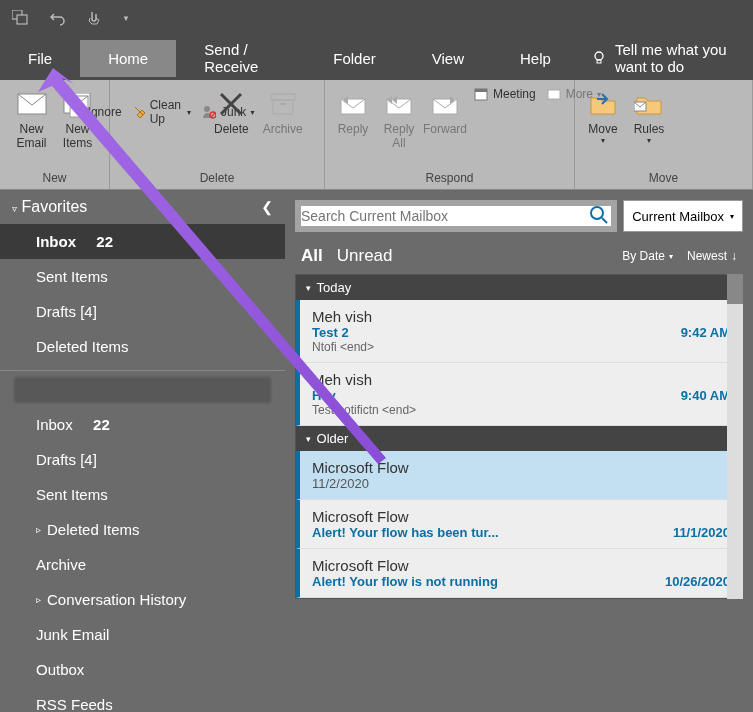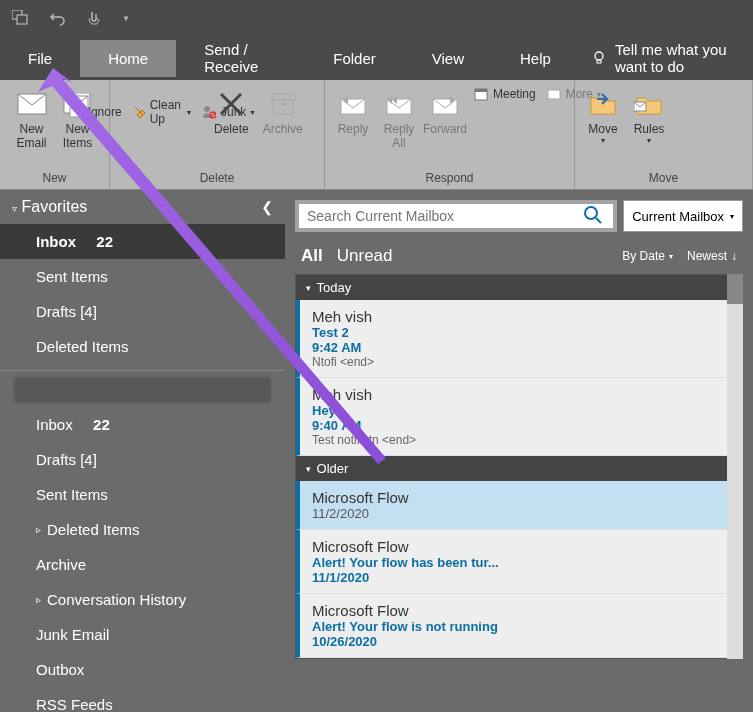--- a/index.html
+++ b/index.html
@@ -29,37 +29,37 @@
 .nav-header { display: flex; align-items: center; justify-content: space-between; padding: 8px 12px; font-size: 16px; }
 .nav-header .collapse { font-size: 14px; color: #fff; cursor: pointer; }
 .nav-item { padding: 9px 36px; font-size: 15px; cursor: pointer; display: flex; align-items: center; gap: 6px; }
 .nav-item.selected { background: #3a3a3a; font-weight: 600; }
 .nav-sep { height: 1px; background: #888; margin: 6px 0; }
 .nav-caret { font-size: 10px; }
 .nav-blur { height: 26px; margin: 4px 14px; background: #585858; border-radius: 3px; filter: blur(1px); }
 
 .mail-pane { flex: 1; background: #6b6b6b; padding: 10px 10px 0 10px; position: relative; }
 .search-row { display: flex; gap: 6px; margin-bottom: 6px; }
-.search-box { flex: 1; display: flex; align-items: center; background: #fff; border: 4px solid #a3a3a3; height: 32px; padding: 0 8px; }
+.search-box { flex: 1; display: flex; align-items: center; background: #fff; border: 6px solid #a3a3a3; height: 32px; padding: 0 0; }
 .search-box input { flex: 1; border: none; outline: none; font-size: 14px; color: #666; background: transparent; }
 .search-ico { width: 22px; height: 22px; color: #0b6fa4; }
 .scope-dd { background: #fff; border: 1px solid #999; display: flex; align-items: center; padding: 0 8px; font-size: 13px; cursor: pointer; gap: 6px; }
 
 .filter-row { display: flex; align-items: center; gap: 14px; padding: 8px 6px; color: #fff; }
 .filter-row .pill { font-size: 17px; cursor: pointer; }
 .filter-row .pill.active { font-weight: 600; }
 .filter-row .spacer { flex: 1; }
 .filter-row .sort { font-size: 12px; display: flex; align-items: center; gap: 4px; cursor: pointer; }
 
 .mail-list { background: #fff; border: 1px solid #555; position: relative; }
 .group-hdr { background: #444; color: #fff; font-size: 13px; padding: 5px 10px; display: flex; align-items: center; gap: 6px; }
 .mail-item { border-left: 4px solid #0b6fa4; padding: 8px 12px 8px 12px; border-bottom: 1px solid #ddd; background: #eee; position: relative; }
 .mail-item.selected { background: #c3e0f2; border-left-color: #0b6fa4; }
 .mail-item .from { font-size: 15px; color: #333; }
-.mail-item .subj-row { display: flex; justify-content: space-between; align-items: baseline; flex-direction: column; }
+.mail-item .subj-row { display: flex; justify-content: space-between; align-items: baseline; }
 .mail-item .subj { font-size: 13px; color: #0b6fa4; font-weight: 600; }
 .mail-item .time { font-size: 13px; color: #0b6fa4; font-weight: 600; }
 .mail-item .preview { font-size: 12px; color: #666; }
 .scrollbar { position: absolute; right: 0; top: 0; bottom: 0; width: 16px; background: #ddd; }
 .scroll-thumb { position: absolute; right: 0; top: 0; width: 16px; height: 30px; background: #888; }
 
 svg { display: block; }
 
 .arrow-annotation { position: absolute; top: 64px; left: 38px; pointer-events: none; z-index: 99; }
 </style>

